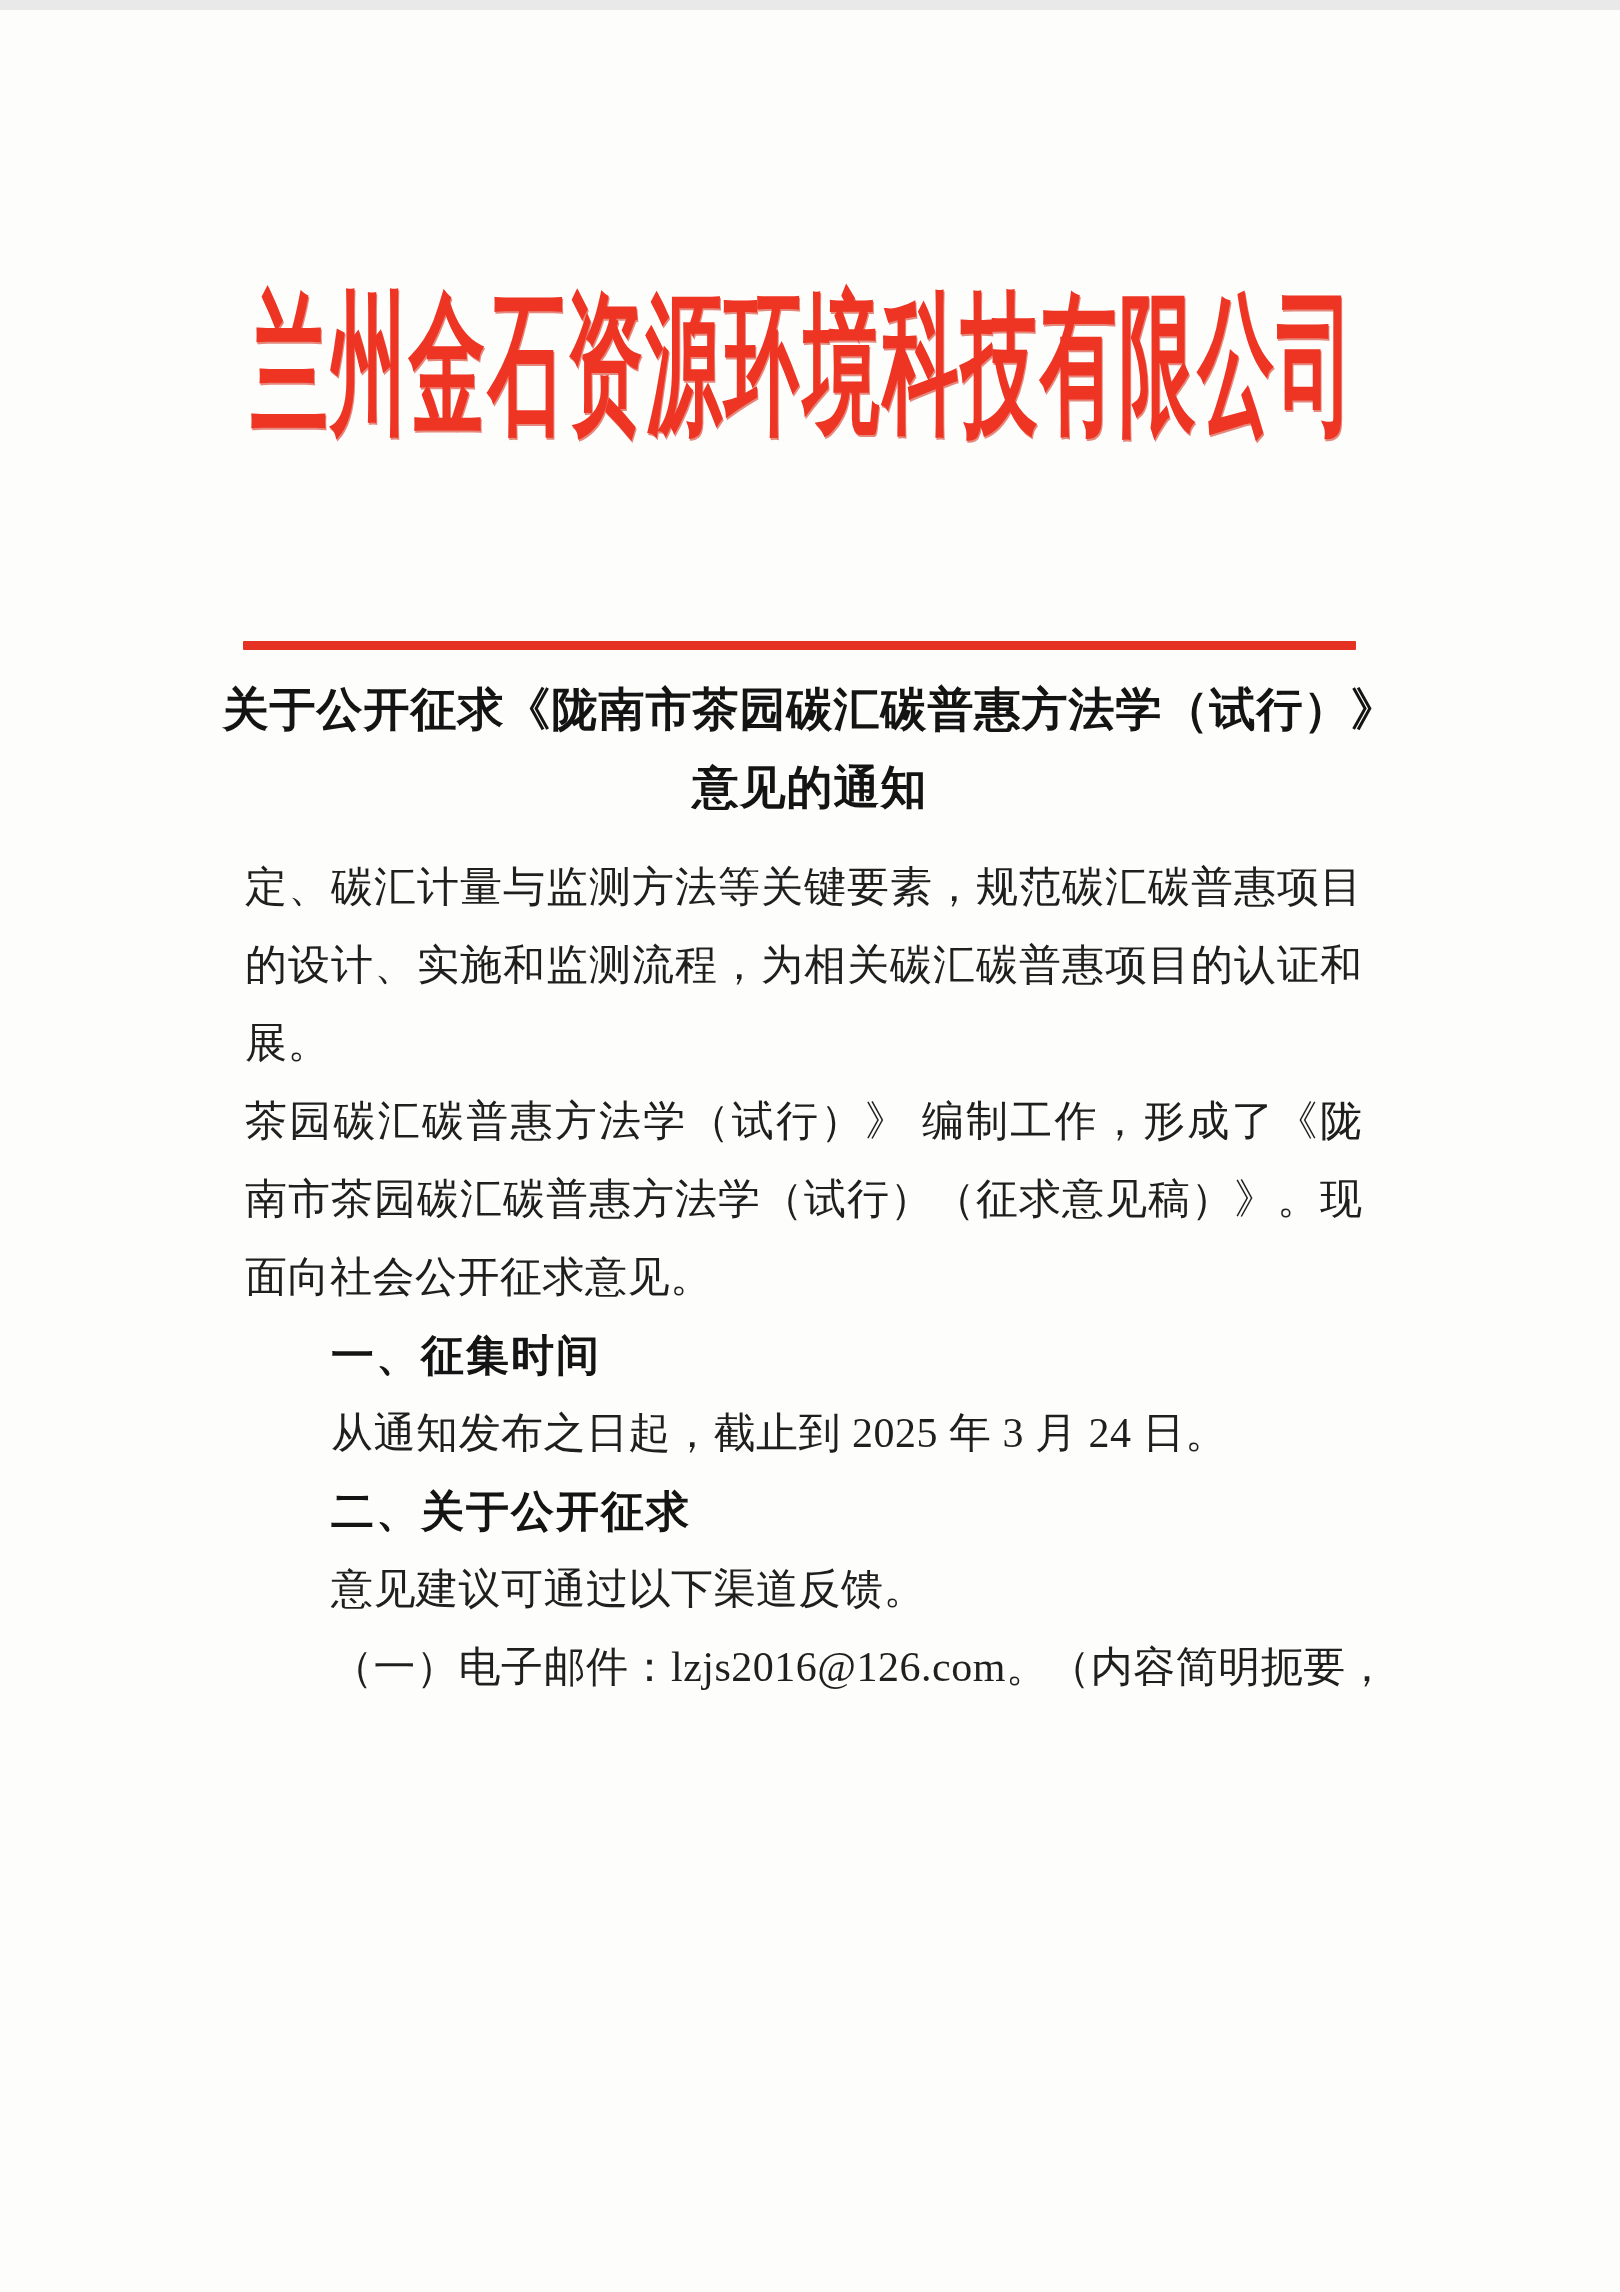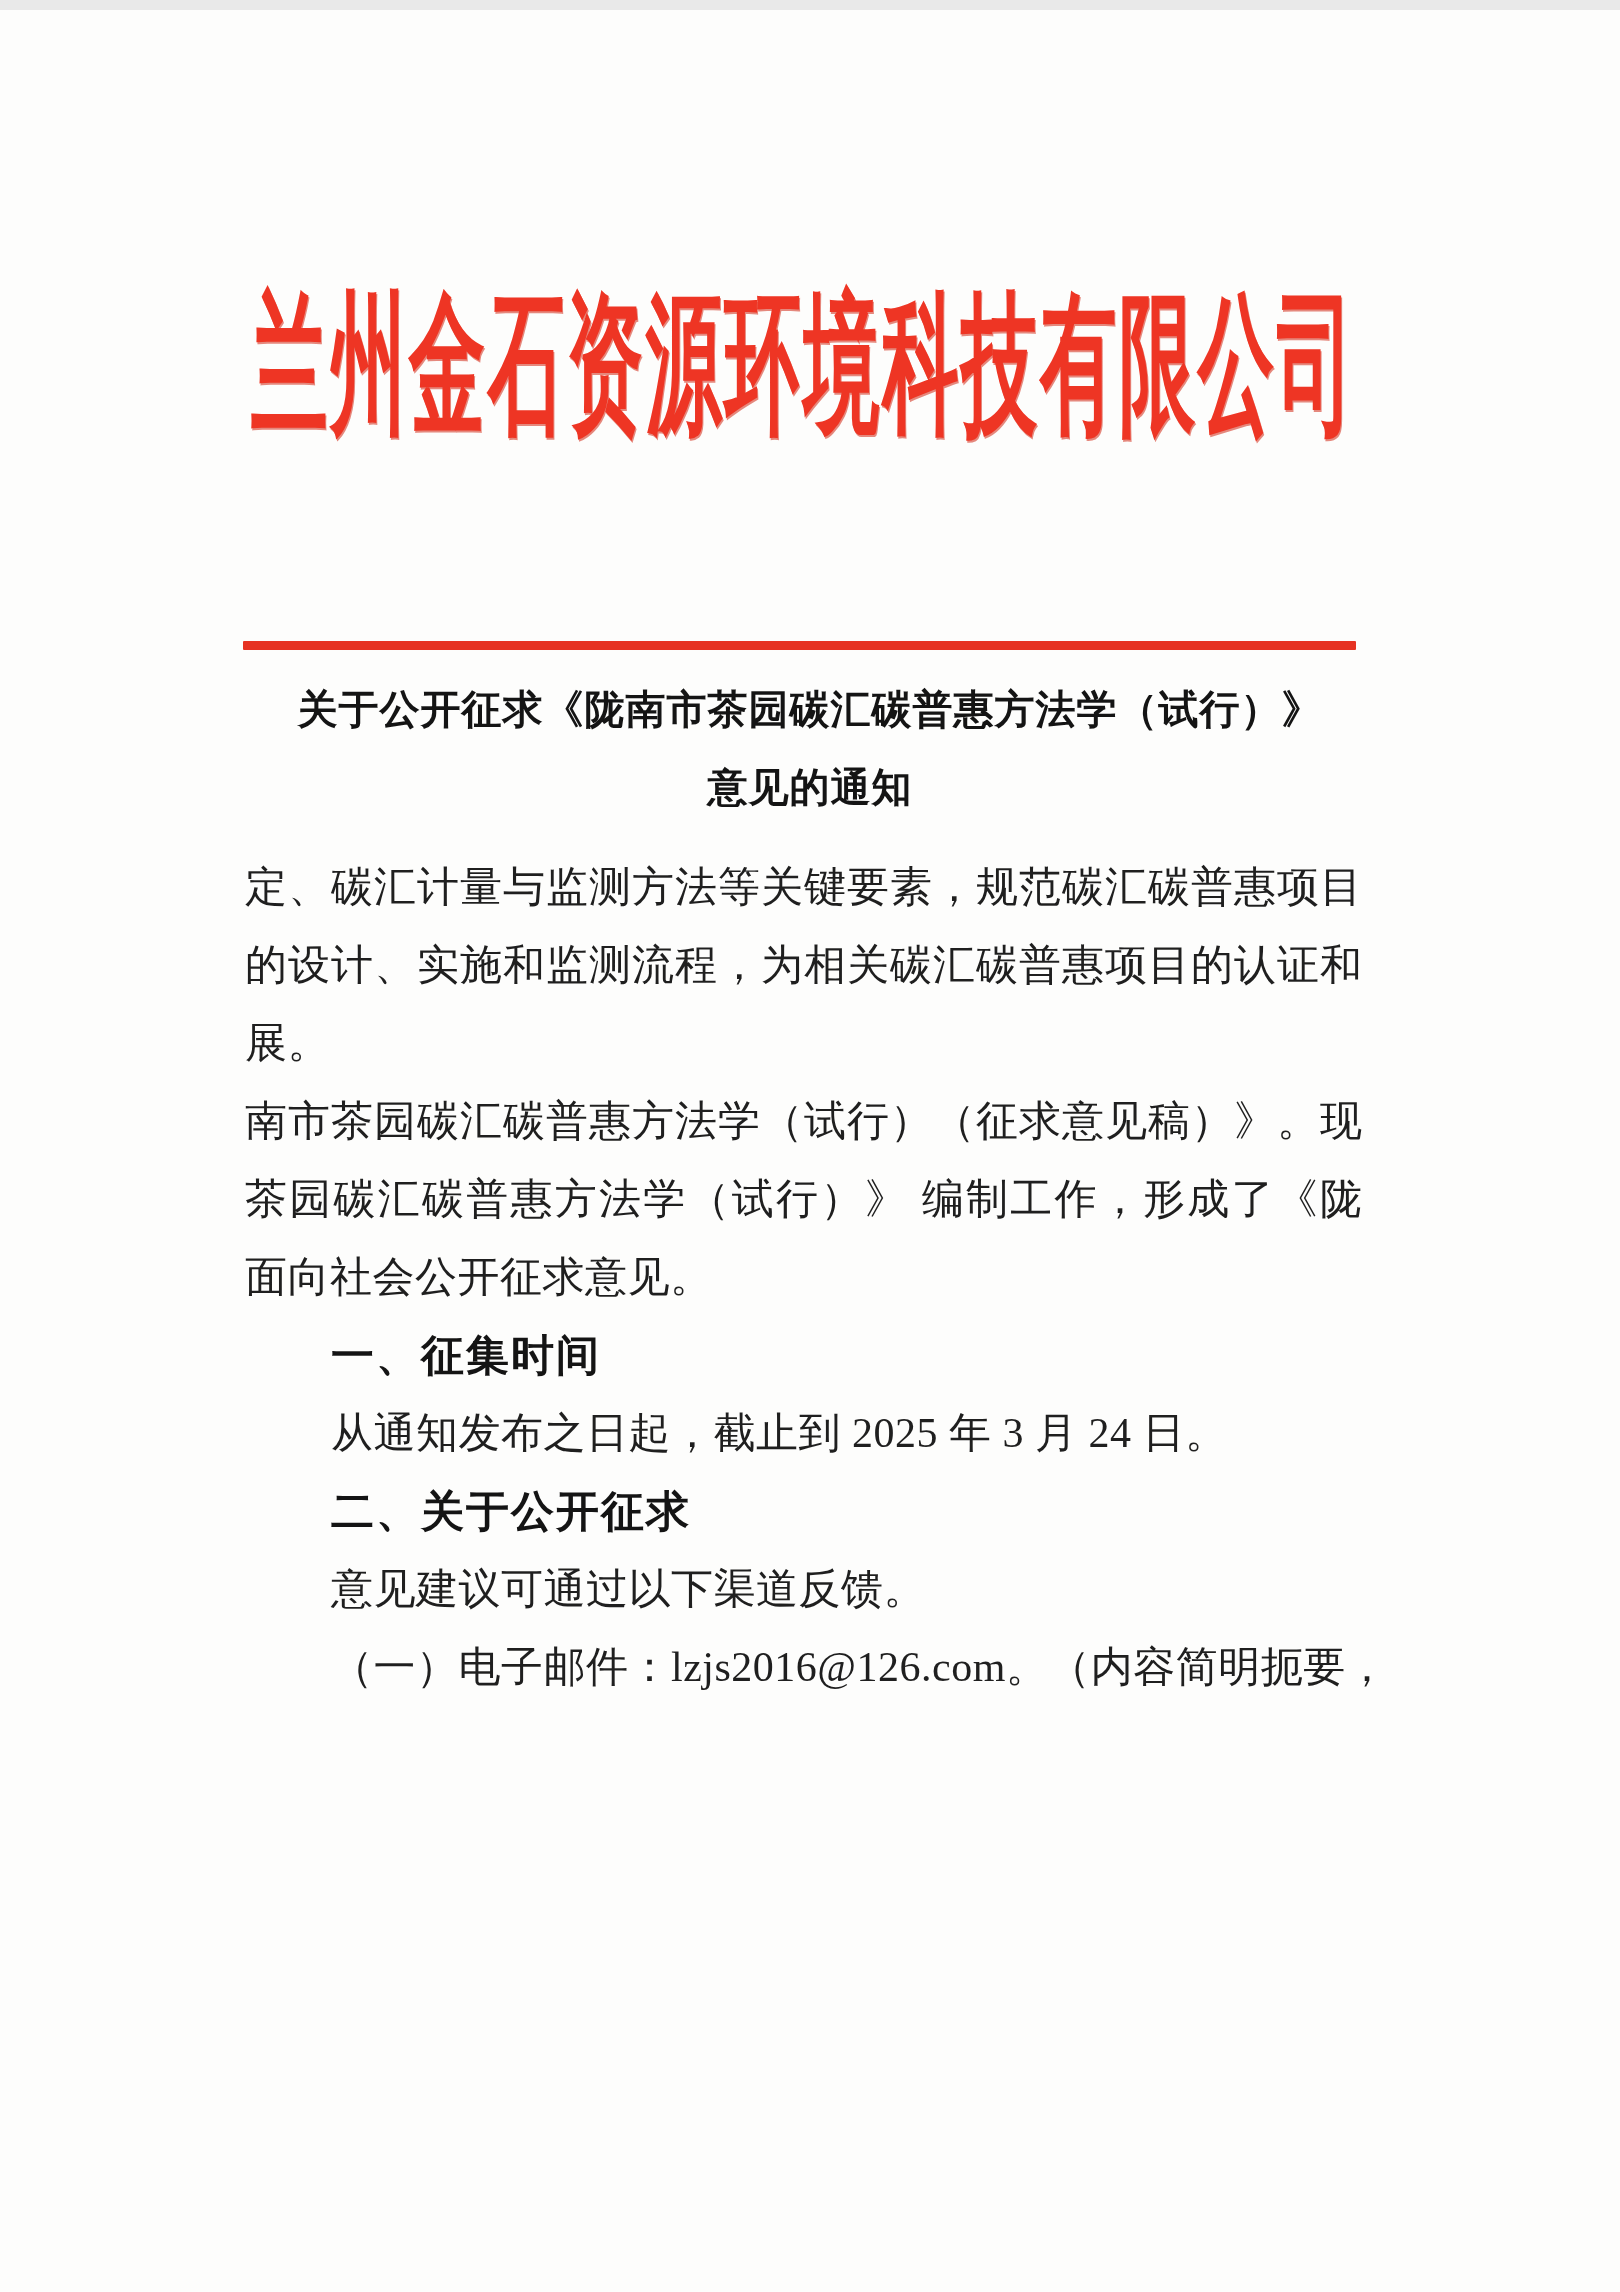--- a/index.html
+++ b/index.html
@@ -55,21 +55,21 @@
     position:absolute;
     top:661px;
     left:0;
     width:1620px;
     text-align:center;
     color:var(--heading-black,#141414);
     font-family:"Liberation Serif","DejaVu Serif",serif;
     font-weight:bold;
   }
   .notice-title .t-line{
-    font-size:40px;
+    font-size:46px;
     line-height:78px;
     letter-spacing:1px;
     white-space:nowrap;
   }
   
   .doc-body{
     position:absolute;
     top:838px;
     left:245px;
     width:1117px;
@@ -110,22 +110,22 @@
 
   <div class="notice-title">
     <div class="t-line">关于公开征求《陇南市茶园碳汇碳普惠方法学（试行）》</div>
     <div class="t-line">意见的通知</div>
   </div>
 
   <div class="doc-body">
       <div class="line justify">定、碳汇计量与监测方法等关键要素，规范碳汇碳普惠项目</div>
       <div class="line justify">的设计、实施和监测流程，为相关碳汇碳普惠项目的认证和</div>
       <div class="line">展。</div>
+      <div class="line justify">茶园碳汇碳普惠方法学（试行）》 编制工作，形成了《陇</div>
       <div class="line justify">南市茶园碳汇碳普惠方法学（试行）（征求意见稿）》。现</div>
-      <div class="line justify">茶园碳汇碳普惠方法学（试行）》 编制工作，形成了《陇</div>
       <div class="line">面向社会公开征求意见。</div>
       <div class="line heading indent">一、征集时间</div>
       <div class="line indent">从通知发布之日起，截止到 2025 年 3 月 24 日。</div>
       <div class="line heading indent">二、关于公开征求</div>
       <div class="line indent">意见建议可通过以下渠道反馈。</div>
       <div class="line indent">（一）电子邮件：lzjs2016@126.com。（内容简明扼要，</div>
     </div>
 
 </div>
 

